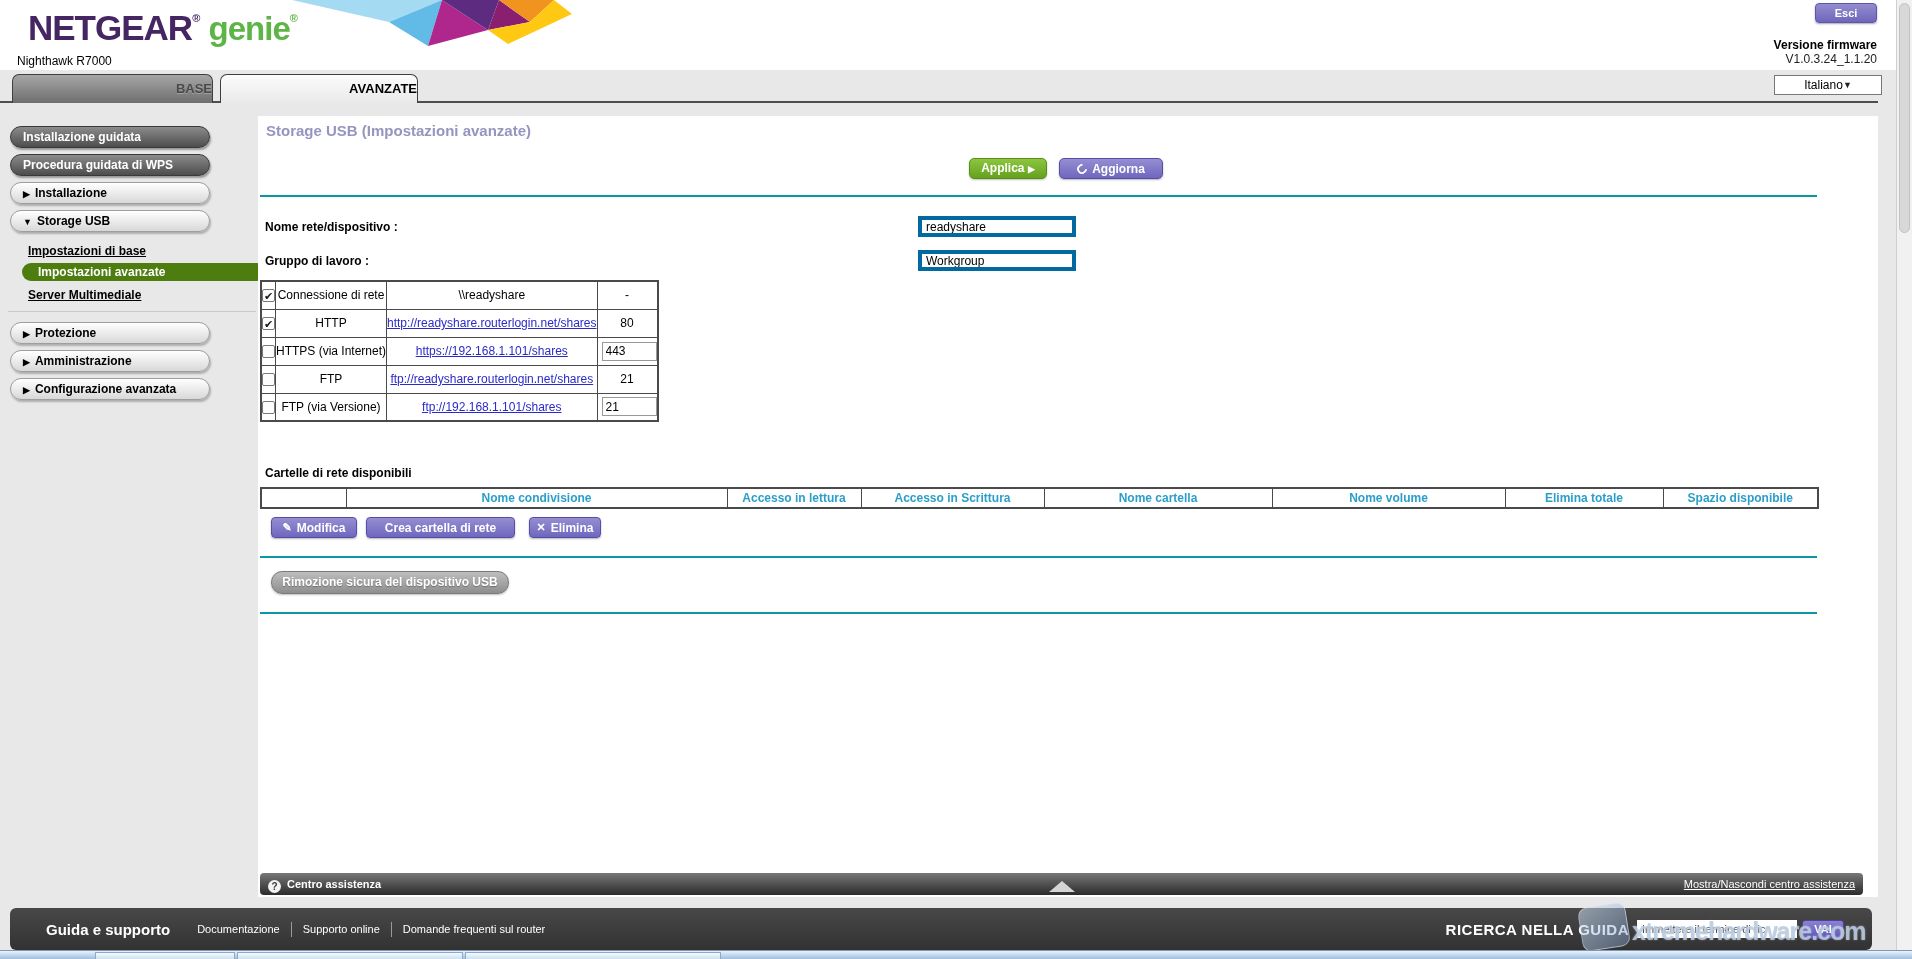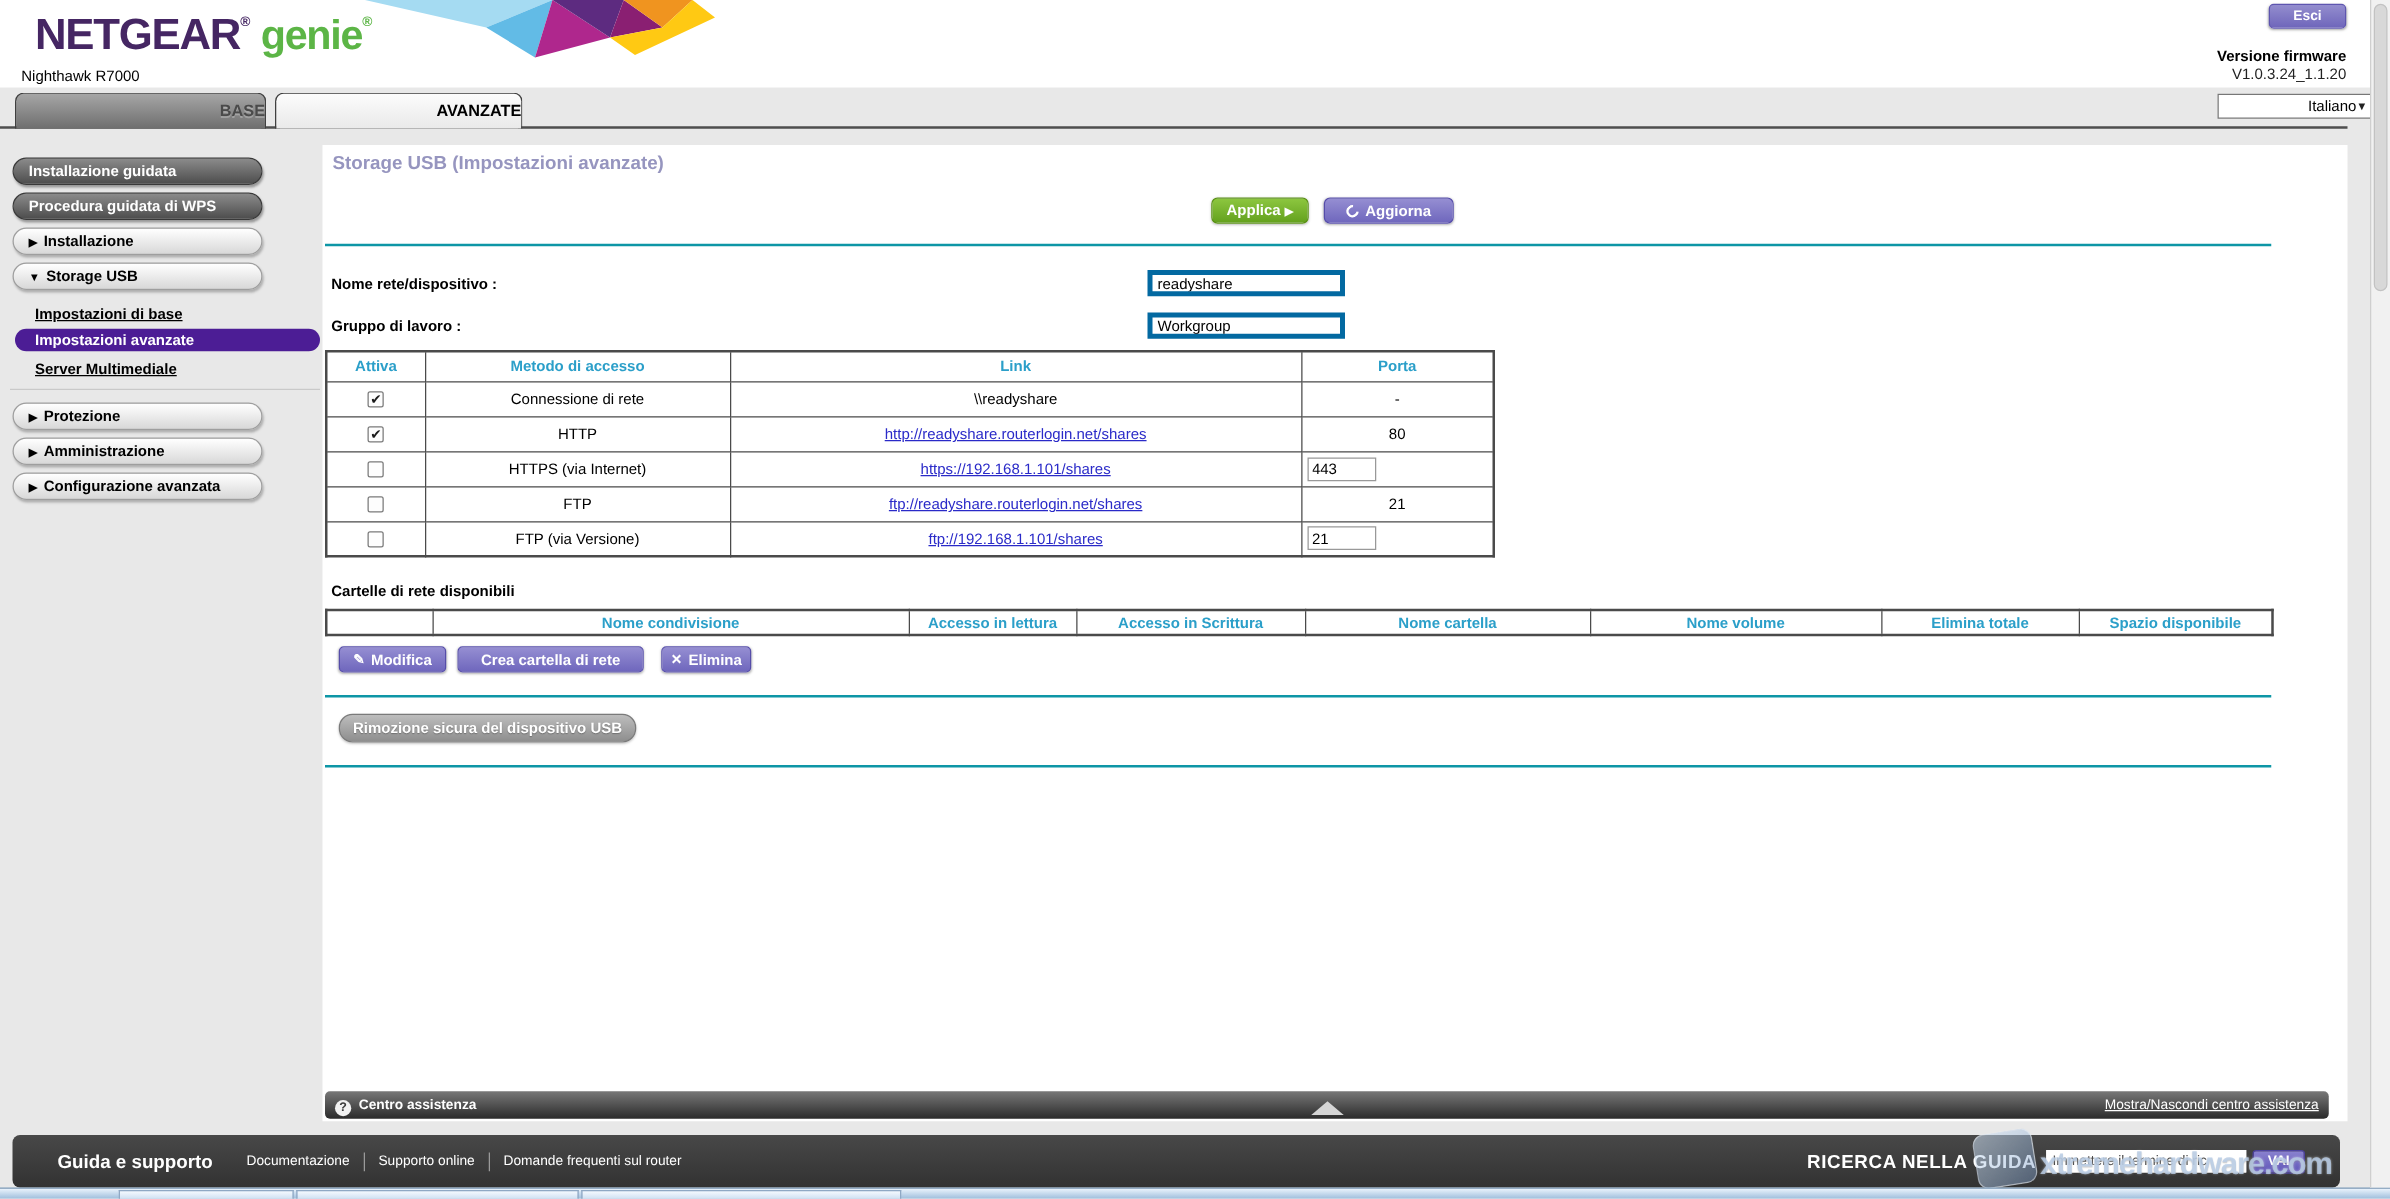--- a/index.html
+++ b/index.html
@@ -27,38 +27,38 @@
   .firmware-version { color:#222; }
   
   .tabrow { position:absolute; left:0; top:70px; width:1896px; height:33px; }
   .tabrow-line { position:absolute; left:0; bottom:0; width:1878px; height:2px; background:#4E4E4E; }
   .tab { position:absolute; bottom:0; height:29px; line-height:27px; text-align:right;
     font-weight:bold; font-size:13px; border-radius:7px 7px 0 0; cursor:pointer; }
   .tab-base { left:12px; width:201px; background:linear-gradient(#A6A6A6,#6E6E6E);
     color:#4A4A4A; border:1px solid #3F3F3F; border-bottom:none; text-shadow:0 1px 0 rgba(255,255,255,.25); }
   .tab-avanzate { left:220px; width:198px; background:linear-gradient(#FCFCFC,#E9E9E9);
     color:#000; border:1px solid #3F3F3F; border-bottom:none; }
-  .lang-select { position:absolute; left:1774px; top:5px; width:126px; height:20px; background:#FFF;
+  .lang-select { position:absolute; left:1774px; top:5px; width:108px; height:20px; background:#FFF;
     border:1px solid #777; font-size:12px; padding:0 5px; display:flex; align-items:center;
-    justify-content:flex-end; cursor:pointer; }
+    justify-content:center; cursor:pointer; }
   .lang-caret { font-size:9px; color:#222; }
   
   .sidebar { position:absolute; left:10px; top:126px; width:246px; }
   .sb-btn { width:200px; height:22px; line-height:20px; border-radius:11px; font-size:12px;
     font-weight:bold; padding-left:12px; margin-bottom:6px; cursor:pointer; }
   .sb-dark { background:linear-gradient(#8B8B8B,#4D4D4D); color:#FFF; border:1px solid #393939;
     box-shadow:1px 2px 2px rgba(0,0,0,.35); }
   .sb-light { background:linear-gradient(#FFFFFF,#D8D8D8); color:#000; border:1px solid #9E9E9E;
     box-shadow:1px 2px 2px rgba(0,0,0,.25); }
   .sb-arrow { font-size:9px; margin-right:5px; }
   .sb-sub { margin-top:11px; margin-bottom:2px; }
   .sb-sub-link { display:block; margin:0 0 4px 18px; height:16px; line-height:16px;
     font-weight:bold; font-size:12px; color:#000; text-decoration:underline; cursor:pointer; }
-  .sb-sub-active { display:block; margin:4px 0 6px 2px; width:244px; height:18px; line-height:18px;
-    padding-left:16px; background:#4c1d95; border-radius:9px; color:#FFF; font-weight:bold;
+  .sb-sub-active { display:block; margin:4px 0 6px 12px; width:244px; height:18px; line-height:18px;
+    padding-left:16px; background:#4d7c0f; border-radius:9px; color:#FFF; font-weight:bold;
     font-size:12px; cursor:pointer; }
   .sb-divider { width:248px; height:1px; background:#C9C9C9; margin:8px 0 10px -2px; }
   
   .panel { position:absolute; left:258px; top:116px; width:1620px; height:781px; background:#FFF; }
   .panel-title { position:absolute; left:8px; top:6px; font-size:15px; font-weight:bold; color:#9695BF; }
   .btn-applica { position:absolute; left:711px; top:42px; width:78px; height:21px;
     background:linear-gradient(#8CC63F,#64A11E); border:1px solid #588F14; border-radius:5px;
     color:#FFF; font-weight:bold; font-size:12px; text-align:center; line-height:19px;
     box-shadow:0 1px 2px rgba(0,0,0,.25); cursor:pointer; }
   .applica-arrow { font-size:9px; }
@@ -221,26 +221,20 @@
 
   <div class="rule rule-1"></div>
 
   <div class="form-label form-label-1">Nome rete/dispositivo :</div>
   <input class="form-input form-input-1" value="readyshare" style="">
   <div class="form-label form-label-2">Gruppo di lavoro :</div>
   <input class="form-input form-input-2" value="Workgroup" style="">
 
   <table class="access-table">
     <tbody>
-        <tr>
-      <th class="col-attiva">Attiva</th>
-      <th class="col-metodo">Metodo di accesso</th>
-      <th class="col-link">Link</th>
-      <th class="col-porta">Porta</th>
-    </tr>
     <tr>
       <td><span class="cb"><span>✔</span></span></td>
       <td>Connessione di rete</td>
       <td>\\readyshare</td>
       <td>-</td>
     </tr>
     <tr>
       <td><span class="cb"><span>✔</span></span></td>
       <td>HTTP</td>
       <td><a class="share-link">http://readyshare.routerlogin.net/shares</a></td>

